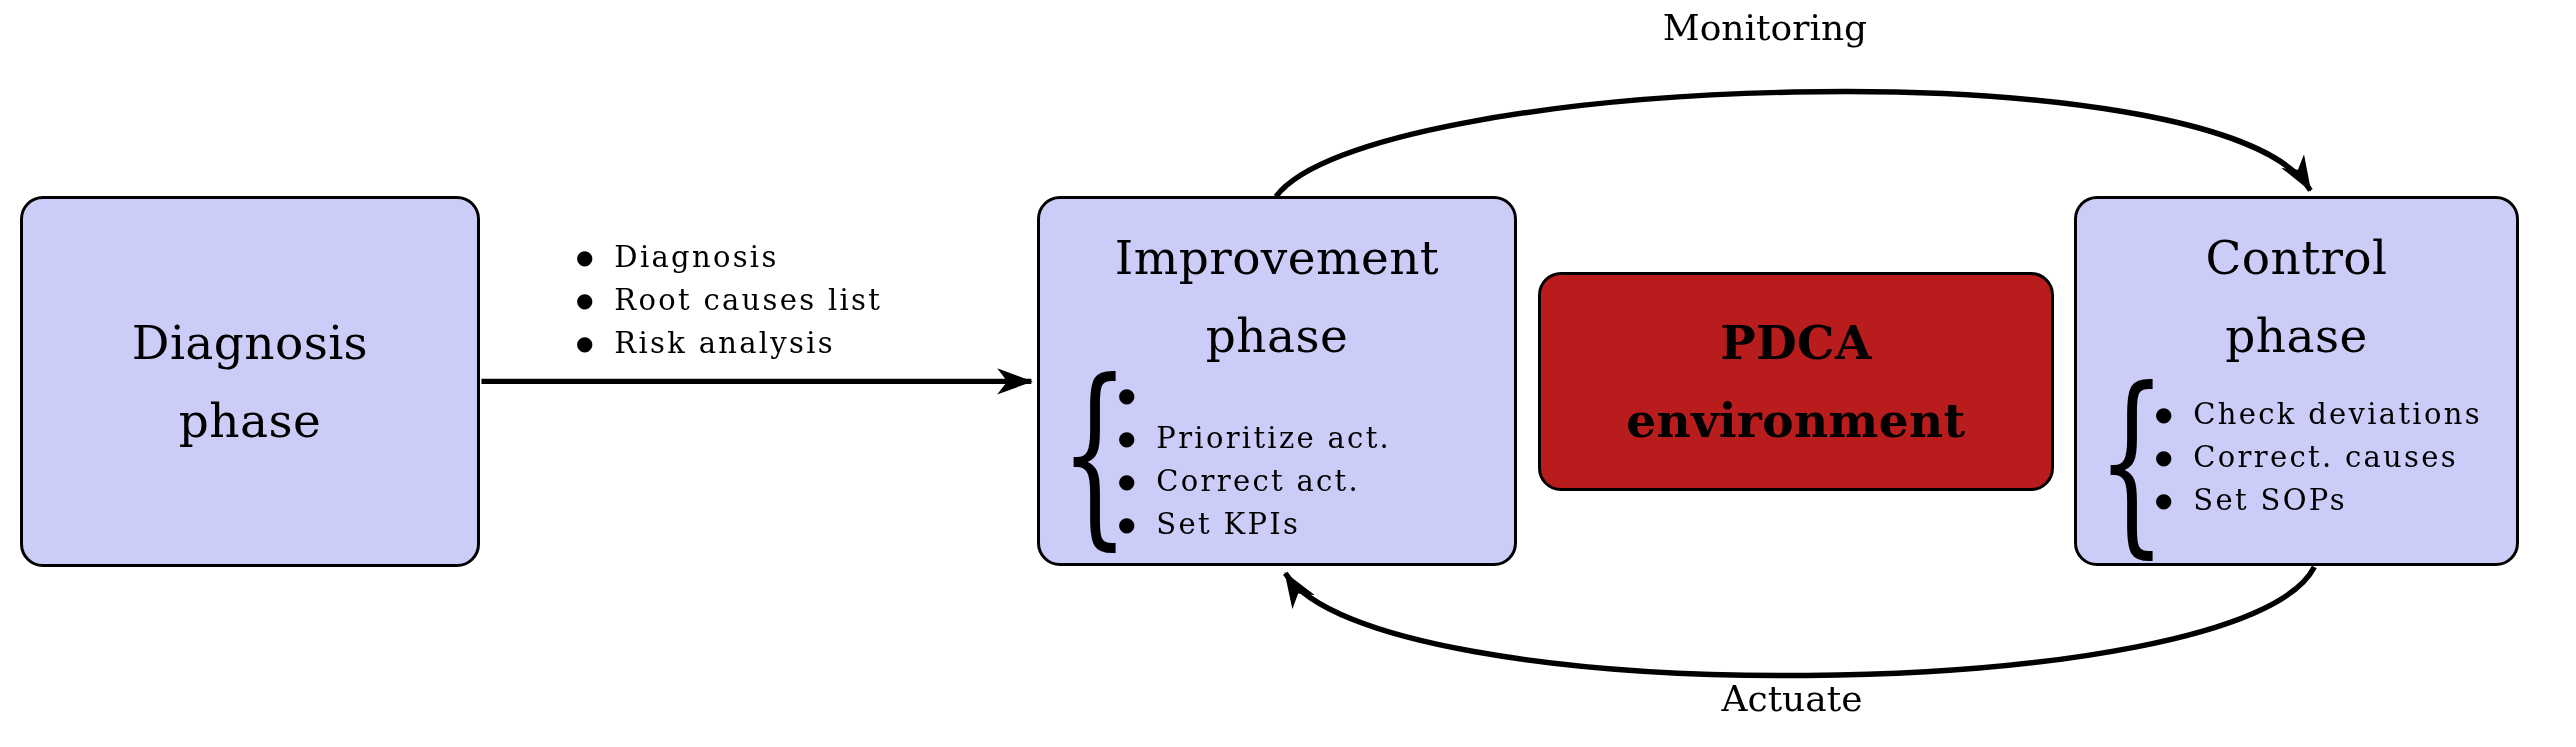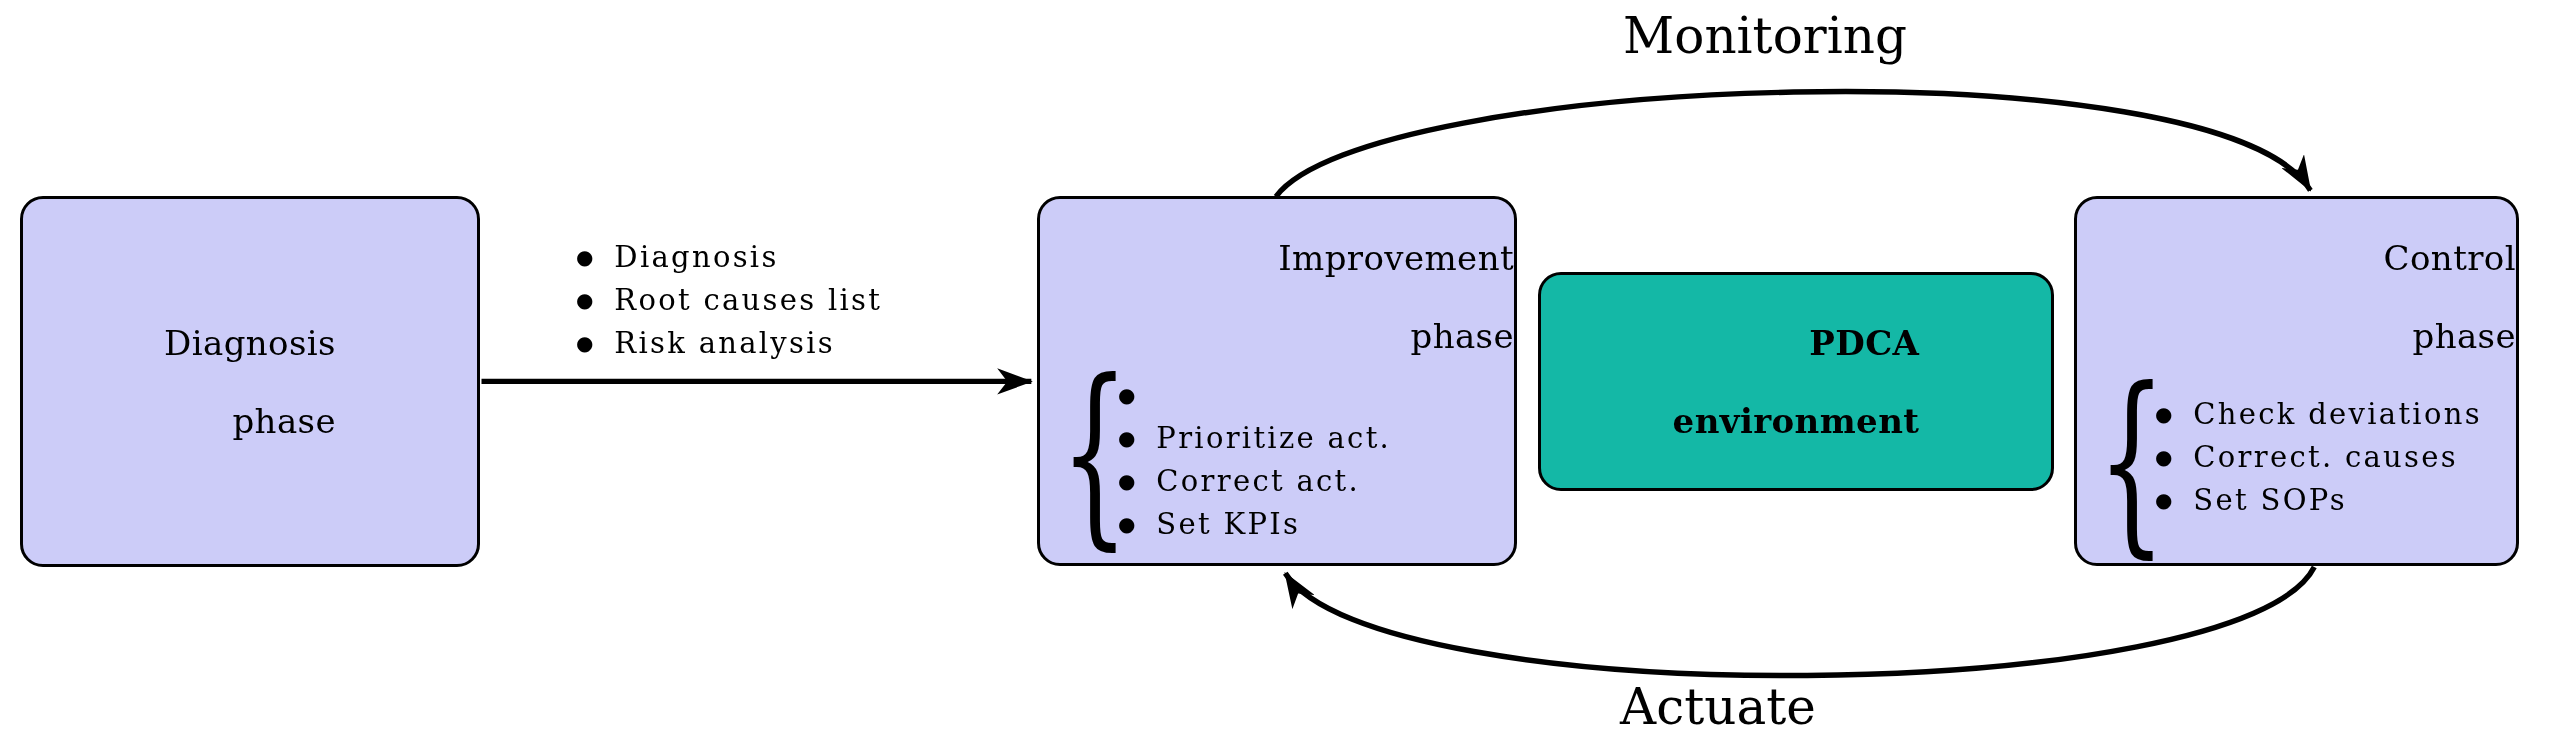--- a/index.html
+++ b/index.html
@@ -14,32 +14,32 @@
   svg.edges{position:absolute;left:0;top:0;width:2576px;height:748px;}
   .node{
     position:absolute;
     box-sizing:border-box;
     border:3.9px solid #000;
     border-radius:23px;
   }
   .lav{background:#CCCCF8;}
   .node-title{
     white-space:pre-line;
-    text-align:right;
-    font-size:34px;
+    text-align:center;
+    font-size:47px;
     line-height:78px;
     letter-spacing:0.4px;
   }
   .center-title{
     display:flex;align-items:center;justify-content:center;
     width:100%;height:100%;
   }
   .top-title{padding-top:20px;}
   .pdca{
-    background:#14b8a6;
+    background:#b91c1c;
     display:flex;align-items:center;justify-content:center;
   }
   .pdca .node-title{font-weight:bold;}
   .blist{position:absolute;}
   .lrow{
     display:flex;align-items:center;
     height:43px;
     font-size:29px;
     letter-spacing:2.3px;
     white-space:nowrap;
@@ -56,21 +56,21 @@
     line-height:155px;
     height:155px;
     transform:scale(0.8,1.45);
     transform-origin:left center;
     font-weight:normal;
   }
   .edge-label{
     position:absolute;
     width:404px;
     text-align:center;
-    font-size:50px;
+    font-size:36px;
     line-height:1.2;
   }
 </style>
 </head>
 <body>
 
 <div class="canvas">
 
   <svg class="edges" viewBox="0 0 3317 963" xmlns="http://www.w3.org/2000/svg">
     <defs>
@@ -147,16 +147,16 @@
         <span>Correct. causes</span>
       </div>
       <div class="lrow">
         <span class="bullet">●</span>
         <span>Set SOPs</span>
       </div>
     </div>
   </div>
 
   <div class="edge-label" style="left:1563px;top:6.2px;">Monitoring</div>
-  <div class="edge-label" style="left:1516px;top:677px;">Actuate</div>
+  <div class="edge-label" style="left:1590px;top:677px;">Actuate</div>
 
 </div>
 
 
 </body></html>

